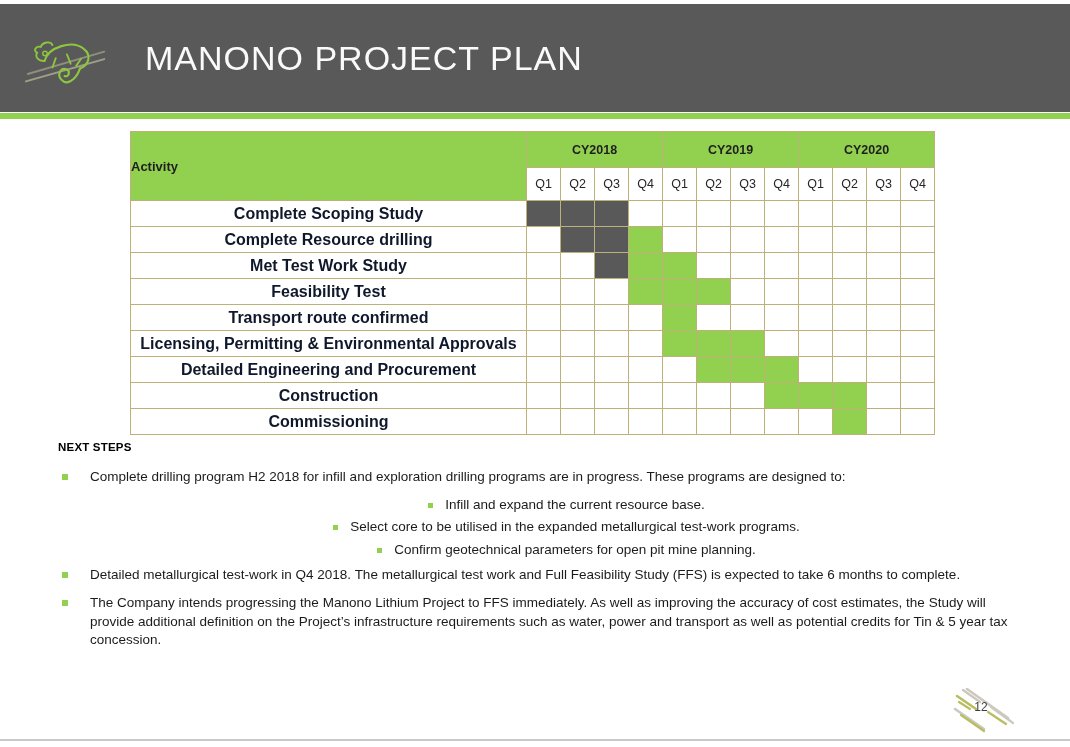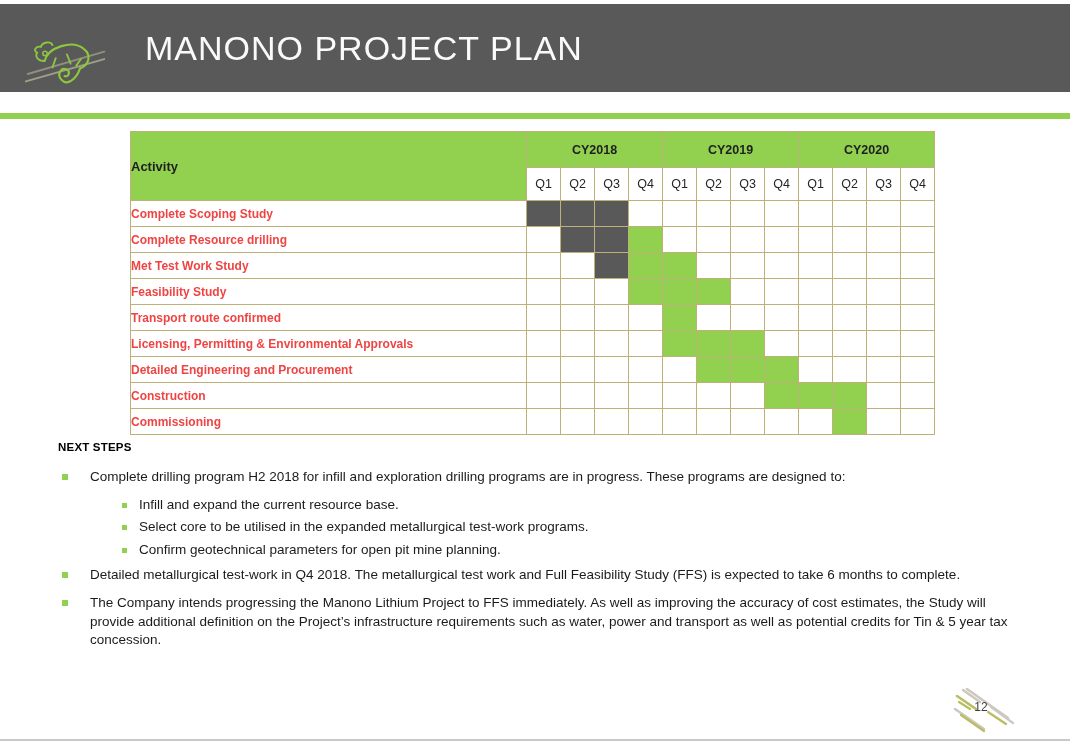--- a/index.html
+++ b/index.html
@@ -4,21 +4,21 @@
 <style>
   html,body { margin:0; padding:0; background:#ffffff; }
   .slide {
     position:relative; width:1070px; height:747px; background:#ffffff;
     font-family:"Liberation Sans", sans-serif; overflow:hidden;
     --header-bar:#595959; --accent-green:#92D050; --gantt-dark:#595959;
     --table-border:#BDB178; --logo-green:#8DC63F; --footer-line:#C9C9C9;
   }
   
   .topbar {
-    position:absolute; left:0; top:4px; width:1070px; height:88px;
+    position:absolute; left:0; top:4px; width:1070px; height:108px;
     background:var(--header-bar); display:flex; align-items:center;
   }
   .logo-wrap { position:absolute; left:24px; top:22px; width:84px; height:68px; }
   .slide-title {
     margin:0 0 0 145px; font-size:34px; font-weight:400; letter-spacing:1px;
     color:#FAFAFA; white-space:nowrap;
   }
   .accent-strip { position:absolute; left:0; top:113px; width:1070px; height:6px; background:var(--accent-green); }
 
   
@@ -27,35 +27,35 @@
     font-family:"Liberation Sans", sans-serif;
   }
   table.gantt th, table.gantt td { border:1px solid var(--table-border); padding:0; }
   th.activity-h {
     background:var(--accent-green); text-align:left; vertical-align:middle;
     padding-left:9px; font-size:13px; font-weight:700; color:#1f1f1f;
   }
   th.year { height:35px; background:var(--accent-green); font-size:12.5px; font-weight:700; color:#1f1f1f;margin-top:20px; }
   th.q { height:32px; background:#ffffff; font-weight:400; font-size:12.5px; color:#262626; }
   td.label {
-    text-align:left; padding-left:9px; font-weight:700; font-size:12px; color:#ef4444;
+    text-align:center; padding-left:9px; font-weight:700; font-size:16px; color:#0f172a;
     background:#ffffff; white-space:nowrap;
   }
   td.cell { height:25px; background:#ffffff; }
   td.cell.green { background:var(--accent-green); }
   td.cell.dark  { background:var(--gantt-dark); }
 
   
   .next-steps { position:absolute; left:58px; top:441px; width:957px; color:#1b1b1b; }
   .ns-heading { margin:0 0 15px 0; font-size:11.5px; font-weight:700; color:#000000; letter-spacing:0.2px; }
   .bullet-row { display:flex; margin:4px 0 9px 0; }
   .bullet-row .sq { flex:none; width:6px; height:6px; margin:6px 22px 0 4px; background:var(--accent-green); }
   .bullet-row p { margin:0; font-size:13.5px; line-height:18.6px; }
   .sub-list { margin:7px 0 7px 60px; }
-  .sub-row { display:flex; margin:4px; }
+  .sub-row { display:flex; margin:4px;justify-content:center; }
   .sub-row .sq2 { flex:none; width:5px; height:5px; margin:7px 12px 0 0; background:var(--accent-green); }
   .sub-row p { margin:0; font-size:13.5px; line-height:18.6px; }
 
   
   .footer-mark { position:absolute; left:948px; top:686px; width:70px; height:48px; }
   .page-number {
     position:absolute; left:966px; top:700px; width:30px; text-align:center;
     font-size:12px; color:#3f3f3f;
   }
   .bottom-line { position:absolute; left:0; top:739px; width:1070px; height:2px; background:var(--footer-line); }
@@ -161,21 +161,21 @@
           <td class="cell green"></td>
           <td class="cell"></td>
           <td class="cell"></td>
           <td class="cell"></td>
           <td class="cell"></td>
           <td class="cell"></td>
           <td class="cell"></td>
           <td class="cell"></td>
         </tr>
         <tr>
-          <td class="label">Feasibility Study</td>
+          <td class="label">Feasibility Test</td>
           <td class="cell"></td>
           <td class="cell"></td>
           <td class="cell"></td>
           <td class="cell green"></td>
           <td class="cell green"></td>
           <td class="cell green"></td>
           <td class="cell"></td>
           <td class="cell"></td>
           <td class="cell"></td>
           <td class="cell"></td>

